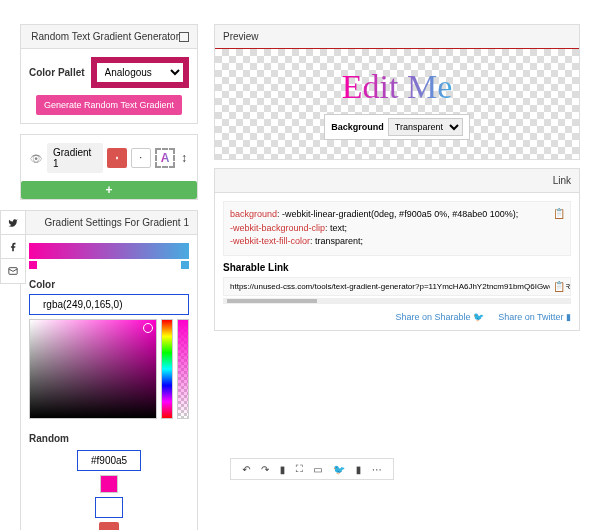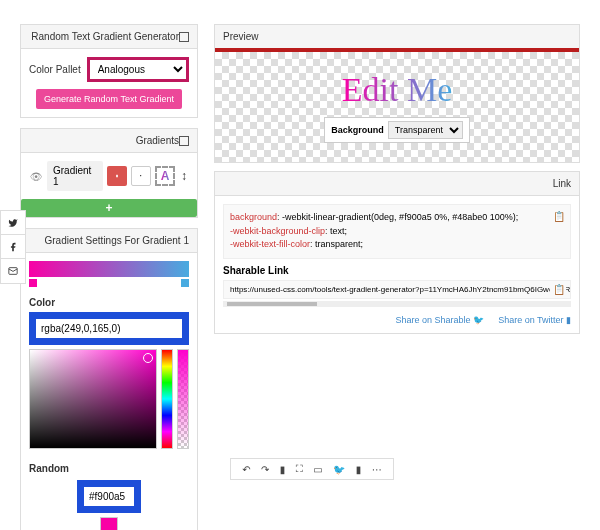--- a/index.html
+++ b/index.html
@@ -6,28 +6,28 @@
 body { background: #fff; width: 600px; height: 530px; overflow: hidden; position: relative; }
 .main-wrap { display: flex; padding: 24px 20px 0 20px; gap: 16px; }
 .left-col { width: 178px; display: flex; flex-direction: column; gap: 10px; }
 .right-col { flex: 1; display: flex; flex-direction: column; gap: 8px; min-width: 0; }
 
 .panel { border: 1px solid #ddd; background: #fff; }
 .panel-header { background: #f5f5f5; padding: 6px 8px; font-size: 10px; color: #333; border-bottom: 1px solid #ddd; display: flex; justify-content: flex-end; align-items: center; }
 .panel-body { padding: 8px; }
 
 .row { display: flex; align-items: center; gap: 6px; margin-bottom: 6px; }
-.label { font-size: 10px; color: #333; font-weight: normal; flex-shrink: 0; }
-.select { border: 3px solid #be185d; font-size: 10px; padding: 3px 4px; background: #fff; flex: 1; }
+.label { font-size: 10px; color: #333; font-weight: bold; flex-shrink: 0; }
+.select { border: 6px solid #be185d; font-size: 10px; padding: 3px 4px; background: #fff; flex: 1; }
 .btn { border: none; padding: 5px 8px; font-size: 9px; cursor: pointer; border-radius: 2px; }
 .btn-primary { background: #ec4899; color: #fff; }
 .btn-danger { background: #d9534f; color: #fff; width: 20px; height: 20px; display: flex; align-items: center; justify-content: center; }
 .btn-default { background: #fff; border: 1px solid #ccc; color: #333; width: 20px; height: 20px; display: flex; align-items: center; justify-content: center; }
 .btn-success { background: #5cb85c; color: #fff; width: 100%; height: 18px; display: flex; align-items: center; justify-content: center; }
-.input { border: 7px solid #1d4ed8; font-size: 10px; padding: 4px 5px; width: 100%; }
+.input { border: 1px solid #1d4ed8; font-size: 10px; padding: 4px 13px; width: 100%; }
 
 .gradient-row { display: flex; align-items: center; gap: 4px; }
 .eye { width: 14px; text-align: center; font-size: 10px; color: #888; }
 .grad-name { flex: 1; background: #f1f1f1; padding: 4px 6px; font-size: 10px; border-radius: 2px; }
 .grad-preview-box { width: 20px; height: 20px; border: 2px dashed #999; display: flex; align-items: center; justify-content: center; font-size: 12px; font-weight: bold; background: linear-gradient(90deg,#f900a5,#48abe0); -webkit-background-clip: text; -webkit-text-fill-color: transparent; }
 .drag-handle { font-size: 12px; color: #333; cursor: move; width: 10px; text-align: center; }
 
 .grad-bar { height: 16px; background: linear-gradient(90deg,#f900a5 0%,#48abe0 100%); position: relative; margin-bottom: 2px; }
 .grad-track { height: 8px; position: relative; }
 .grad-stop { width: 8px; height: 8px; position: absolute; top: 0; }
@@ -43,21 +43,21 @@
 .stop-pos { width: 28px; }
 
 .color-picker { position: relative; width: 100%; height: 100px; display: flex; gap: 4px; }
 .cp-main { flex: 1; background: linear-gradient(to top, #000 0%, transparent 100%), linear-gradient(to right, #fff 0%, #ff00cc 100%); border: 1px solid #ccc; position: relative; }
 .cp-main::after { content: ''; position: absolute; right: 3px; top: 3px; width: 8px; height: 8px; border: 1px solid #fff; border-radius: 50%; }
 .cp-hue { width: 12px; background: linear-gradient(to bottom, #ff0000, #ffff00, #00ff00, #00ffff, #0000ff, #ff00ff, #ff0000); border: 1px solid #ccc; }
 .cp-alpha { width: 12px; border: 1px solid #ccc; background-image: linear-gradient(45deg,#ccc 25%,transparent 25%),linear-gradient(-45deg,#ccc 25%,transparent 25%),linear-gradient(45deg,transparent 75%,#ccc 75%),linear-gradient(-45deg,transparent 75%,#ccc 75%); background-size: 6px 6px; background-position: 0 0,0 3px,3px -3px,-3px 0; position: relative; }
 .cp-alpha::before { content:''; position:absolute; inset:0; background: linear-gradient(to bottom, #ff00cc, transparent); }
 
 .preview-area { border: 1px solid #ddd; }
-.preview-header { background: #f5f5f5; padding: 6px 8px; font-size: 10px; color: #333; border-bottom: 4px solid #b91c1c; }
+.preview-header { background: #f5f5f5; padding: 6px 8px; font-size: 10px; color: #333; border-bottom: 1px solid #b91c1c; }
 .preview-body { height: 110px; display: flex; flex-direction: column; align-items: center; justify-content: center; gap: 8px; background-image: linear-gradient(45deg,#ddd 25%,transparent 25%),linear-gradient(-45deg,#ddd 25%,transparent 25%),linear-gradient(45deg,transparent 75%,#ddd 75%),linear-gradient(-45deg,transparent 75%,#ddd 75%); background-size: 14px 14px; background-position: 0 0,0 7px,7px -7px,-7px 0; }
 .preview-text { font-size: 34px; font-weight: normal; font-family: Georgia, serif; background: linear-gradient(90deg,#f900a5 0%,#48abe0 100%); -webkit-background-clip: text; -webkit-text-fill-color: transparent; }
 .preview-bg-sel { display: flex; align-items: center; gap: 4px; background: #fff; padding: 3px 6px; border: 1px solid #ccc; }
 .preview-bg-sel .lbl { font-size: 9px; font-weight: bold; }
 .preview-bg-sel select { font-size: 9px; border: 1px solid #ccc; padding: 2px; }
 
 .code-body pre { background: #f9f9f9; border: 1px solid #eee; padding: 6px; font-size: 9px; font-family: monospace; white-space: pre-wrap; position: relative; line-height: 1.5; }
 .code-body pre .copy-ic { position: absolute; top: 4px; right: 4px; font-size: 10px; color: #666; }
 .sharable-lbl { font-size: 10px; font-weight: bold; margin: 6px 0 4px; }
 .link-box { background: #f9f9f9; border: 1px solid #eee; padding: 4px 6px; font-size: 8px; font-family: monospace; white-space: nowrap; overflow: hidden; position: relative; }
@@ -119,24 +119,20 @@
           <option>Analogous</option>
         </select>
       </div>
       <div style="text-align:center">
         <button class="btn btn-primary">Generate Random Text Gradient</button>
       </div>
     </div>
   </div>
 
   <div class="panel">
-    <div class="panel-header">
-      <span>Gradients</span>
-      <span class="square-icon"></span>
-    </div>
     <div class="panel-body">
       <div class="gradient-row">
         <span class="eye">👁</span>
         <span class="grad-name">Gradient 1</span>
         <button class="btn btn-danger">
               <svg class="ic" viewBox="0 0 24 24" fill="#fff">
                 <path d="M3 6h18M8 6V4h8v2m-9 0v14h10V6"></path>
               </svg>
             </button>
         <button class="btn btn-default">

